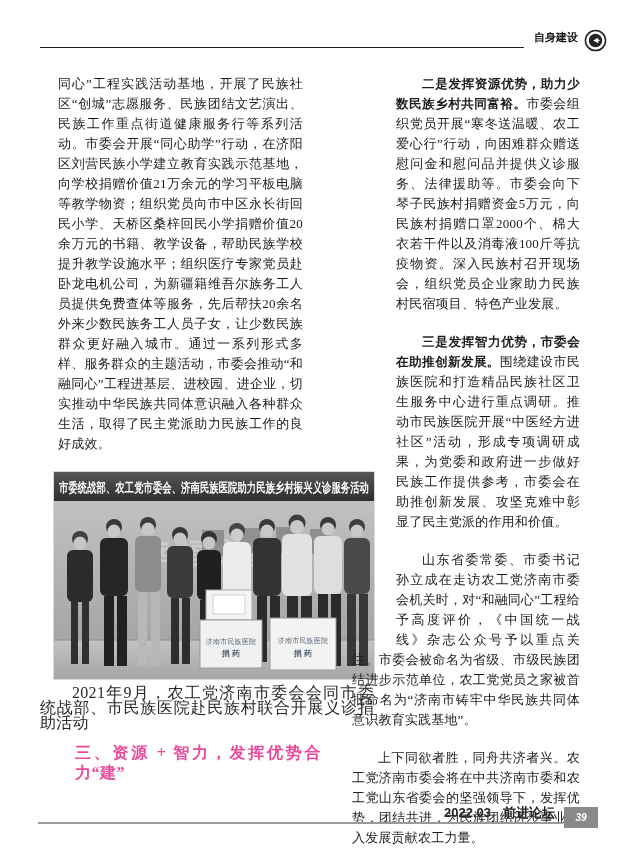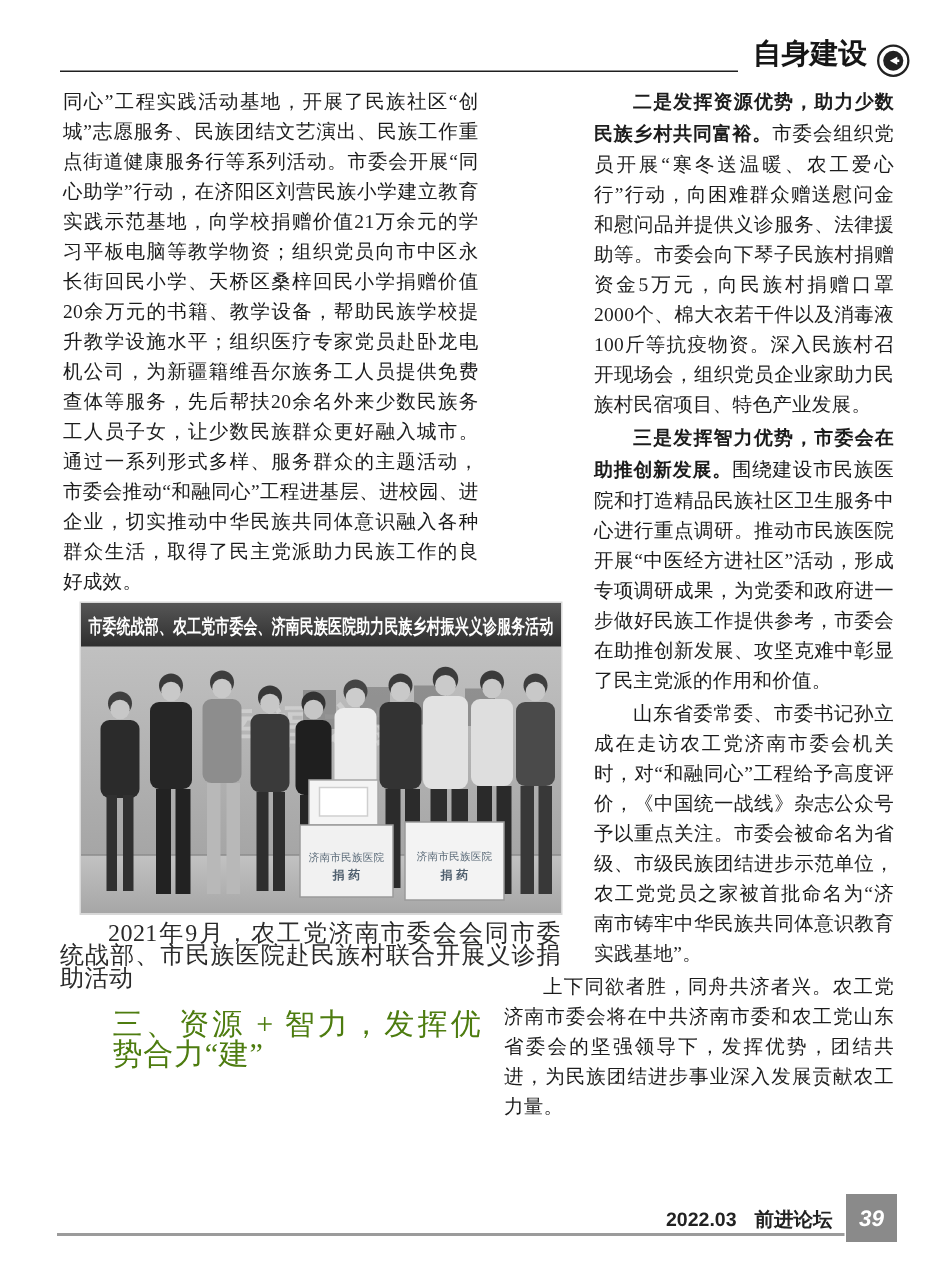--- a/index.html
+++ b/index.html
@@ -3,42 +3,42 @@
 <meta charset="utf-8">
 <style>
   html,body{margin:0;padding:0;}
   body{
     width:623px;height:858px;background:#ffffff;position:relative;overflow:hidden;
     font-family:"Liberation Serif","DejaVu Serif",serif;color:#1c1c1c;
   }
   
   .page-header{position:absolute;left:40px;right:16px;top:24px;height:24px;display:flex;align-items:flex-end;}
   .header-rule{flex:1;border-bottom:1.5px solid #1f1f1f;height:1px;margin-bottom:0;}
-  .section-label{font-family:"Liberation Sans","DejaVu Sans",sans-serif;font-weight:bold;font-size:19px;color:#161616;margin:0 6px :0;padding:0 6px 0 10px;line-height:22px;}
+  .section-label{font-family:"Liberation Sans","DejaVu Sans",sans-serif;font-weight:bold;font-size:11px;color:#161616;margin:0 6px :0;padding:0 6px 0 10px;line-height:22px;}
   .section-icon{width:23px;height:23px;margin-bottom:-4px;}
   
   .col{position:absolute;top:56px;text-align:justify;font-size:13px;line-height:20px;letter-spacing:.2px;}
   .col-left{left:40px;width:281px;}
   .col-right{left:334px;width:264px;}
-  .para{margin:2px;}
+  .para{margin:18px;}
   .indent{text-indent:2em;}
-  .para b{font-family:Liberation Mono, monospace;font-size:12.6px;}
+  .para b{font-family:Liberation Serif, serif;font-size:12.6px;}
   
   .photo-wrap{margin:4px 0 0 14px;width:320px;height:207px;position:relative;box-shadow:0 0 0 1px #d8d8d8;}
   .photo-caption{width:334px;margin-top:6px;font-size:16px;line-height:15px;text-indent:2em;text-align:justify;color:#2a2a2a;letter-spacing:.3px;}
-  .sub-heading{margin:13px 0 8px 0;padding-left:35px;font-size:20px;font-weight:normal;letter-spacing:.5px;color:#4d7c0f;}
+  .sub-heading{margin:13px 0 8px 0;padding-left:35px;font-size:16px;font-weight:bold;letter-spacing:.5px;color:#ec4899;}
   
   .photo-intrusion{float:left;width:54px;height:192px;margin-top:398px;margin-right:8px;}
   
   .page-footer{position:absolute;left:38px;right:28px;bottom:33px;height:22px;}
   .footer-rule{position:absolute;left:0;right:32px;bottom:1px;height:2.5px;background:#9b9b9b;}
   .footer-text{position:absolute;right:40px;bottom:3px;font-family:"Liberation Sans","DejaVu Sans",sans-serif;font-weight:bold;font-size:13px;color:#222;white-space:nowrap;}
   .footer-text .sp{display:inline-block;width:12px;}
-  .page-num-box{position:absolute;right:-3px;bottom:-3px;width:34px;height:32px;background:#8a8a8a;color:#fff;
-    font-family:"Liberation Sans","DejaVu Sans",sans-serif;font-weight:bold;font-style:italic;font-size:15px;
+  .page-num-box{position:absolute;right:-3px;bottom:-3px;width:34px;height:21px;background:#8a8a8a;color:#fff;
+    font-family:"Liberation Sans","DejaVu Sans",sans-serif;font-weight:bold;font-style:italic;font-size:10px;
     display:flex;align-items:center;justify-content:center;}
 </style>
 </head>
 <body>
 
 <div class="page-header">
   <div class="header-rule"></div>
   <div class="section-label">自身建设</div>
   <svg class="section-icon" viewBox="0 0 24 24">
     <circle cx="12" cy="12" r="10.5" fill="none" stroke="#222" stroke-width="1.6"></circle>

